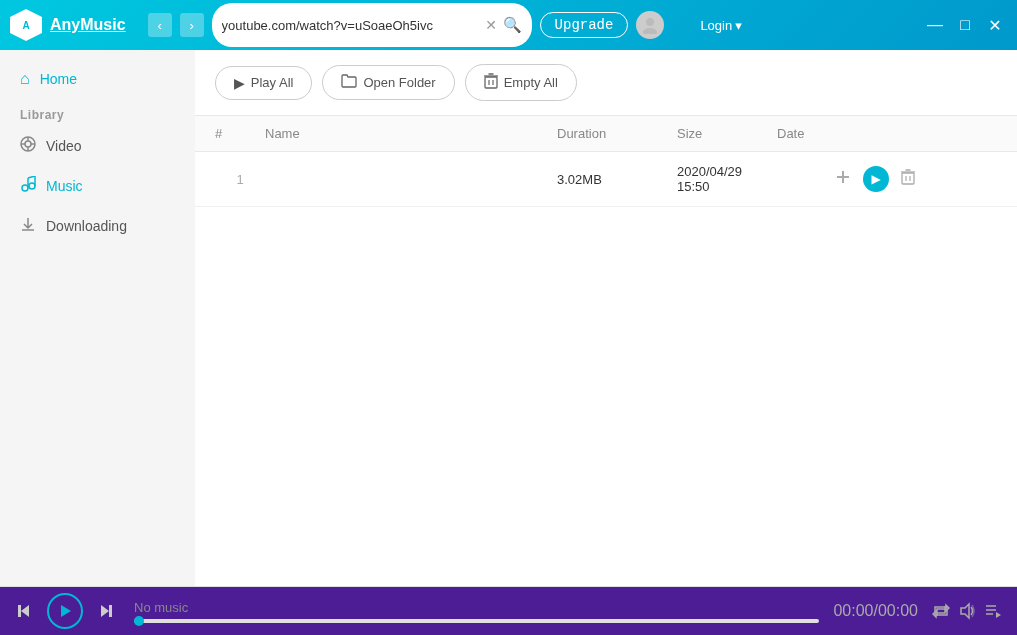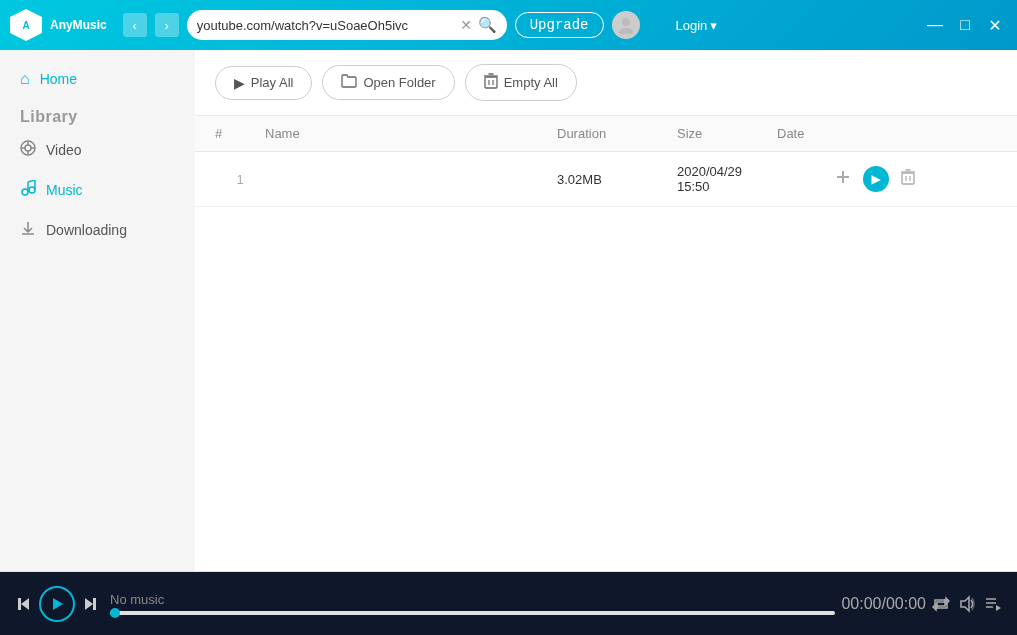--- a/index.html
+++ b/index.html
@@ -18,39 +18,40 @@
     .title-bar-logo {
       width: 32px; height: 32px;
       background: white;
       clip-path: polygon(50% 0%, 100% 25%, 100% 75%, 50% 100%, 0% 75%, 0% 25%);
       display: flex; align-items: center; justify-content: center;
       color: #00b8d4;
       font-weight: bold; font-size: 14px;
     }
     .title-bar-appname {
       color: white;
-      font-size: 12px;
+      font-size: 16px;
       font-weight: 600;
-      margin-right: 8px;
+      margin-right: 14px;
+      text-decoration: underline;
     }
     .nav-btn {
       background: rgba(255,255,255,0.3);
       border: none;
       border-radius: 3px;
       color: white;
       width: 24px; height: 24px;
       cursor: pointer;
       font-size: 13px;
       display: flex; align-items: center; justify-content: center;
     }
     .url-bar {
       flex: 1;
       background: white;
       border-radius: 20px;
-      height: 30px;
+      height: 44px;
       display: flex;
       align-items: center;
       padding: 0 10px;
       gap: 6px;
       font-size: 13px;
       color: #333;
       max-width: 320px;
     }
     .url-text { flex: 1; overflow: hidden; text-overflow: ellipsis; white-space: nowrap; }
     .url-close { color: #999; cursor: pointer; font-size: 14px; }
@@ -113,21 +114,21 @@
       padding: 10px 20px;
       cursor: pointer;
       font-size: 14px;
       color: #555;
       border-radius: 0;
     }
     .sidebar-item.active {
       color: #00b8d4;
     }
     .sidebar-label-group {
-      font-size: 16px;
+      font-size: 12px;
       color: #999;
       padding: 10px 20px 4px;
       font-weight: 600;
       letter-spacing: 0.5px;
     }
     .sidebar-icon { font-size: 16px; }
 
     
     .content-area {
       flex: 1;
@@ -205,27 +206,27 @@
       background: #00b8d4;
       color: white;
       display: flex; align-items: center; justify-content: center;
       font-size: 12px;
     }
 
     .content-empty { flex: 1; }
 
     
     .player-bar {
-      height: 64px;
-      background: #0f172a;
+      height: 49px;
+      background: #4c1d95;
       border-top: 1px solid #e0e0e0;
       display: flex;
       align-items: center;
       padding: 0 15px;
-      gap: 6px;
+      gap: 14px;
       flex-shrink: 0;
     }
     .player-control-btn {
       background: none;
       border: none;
       cursor: pointer;
       color: #aaa;
       font-size: 18px;
       display: flex; align-items: center; justify-content: center;
     }

